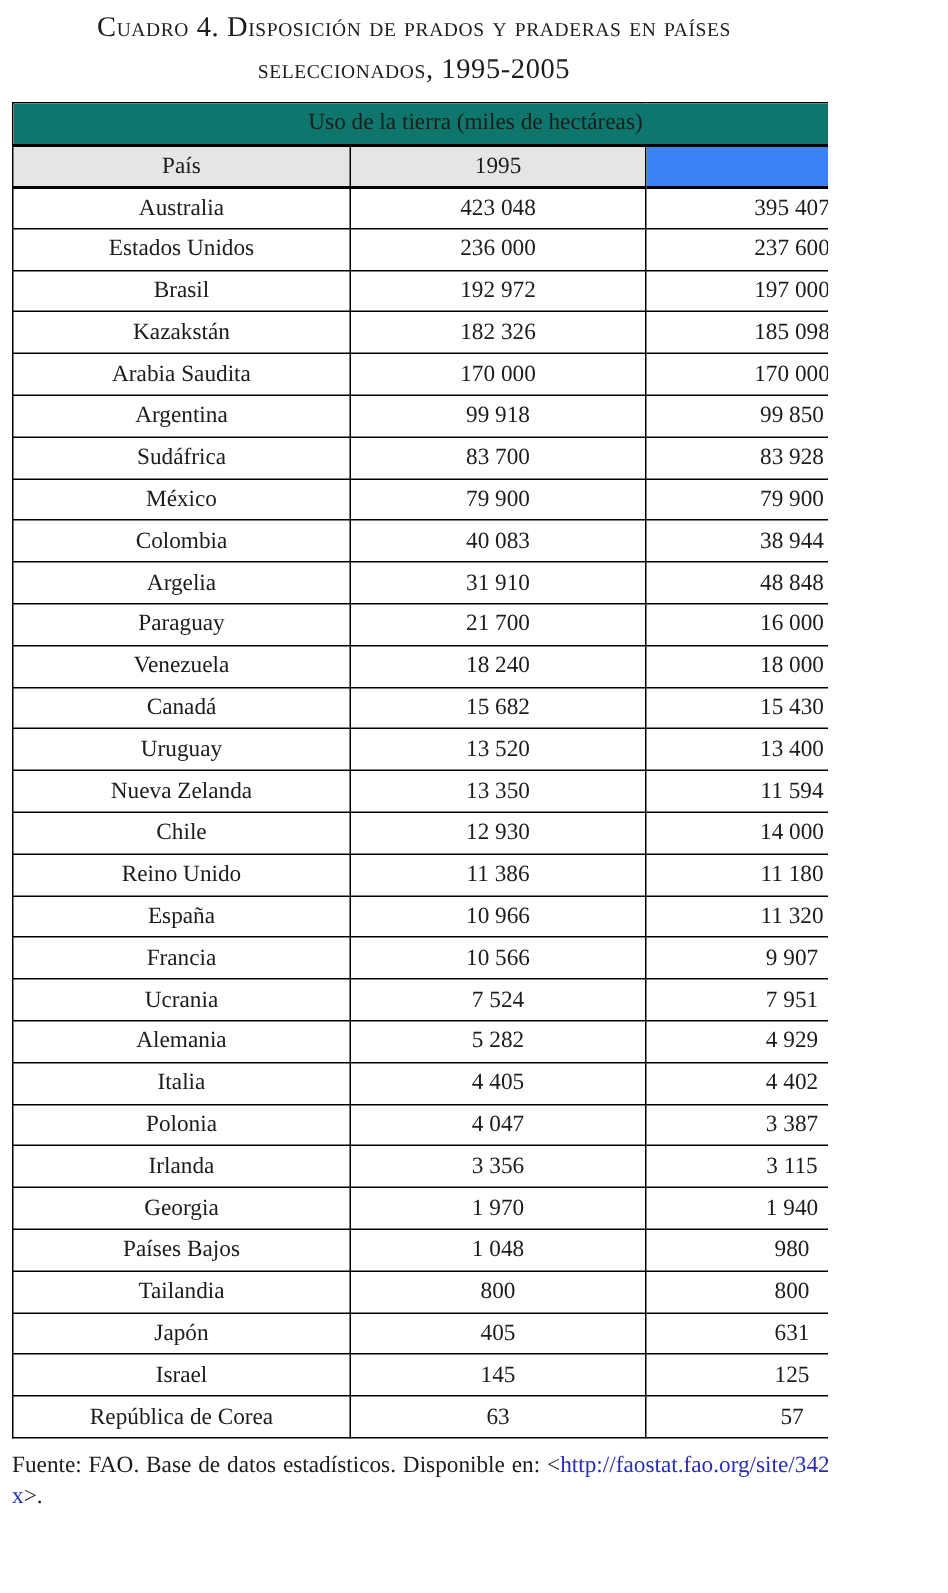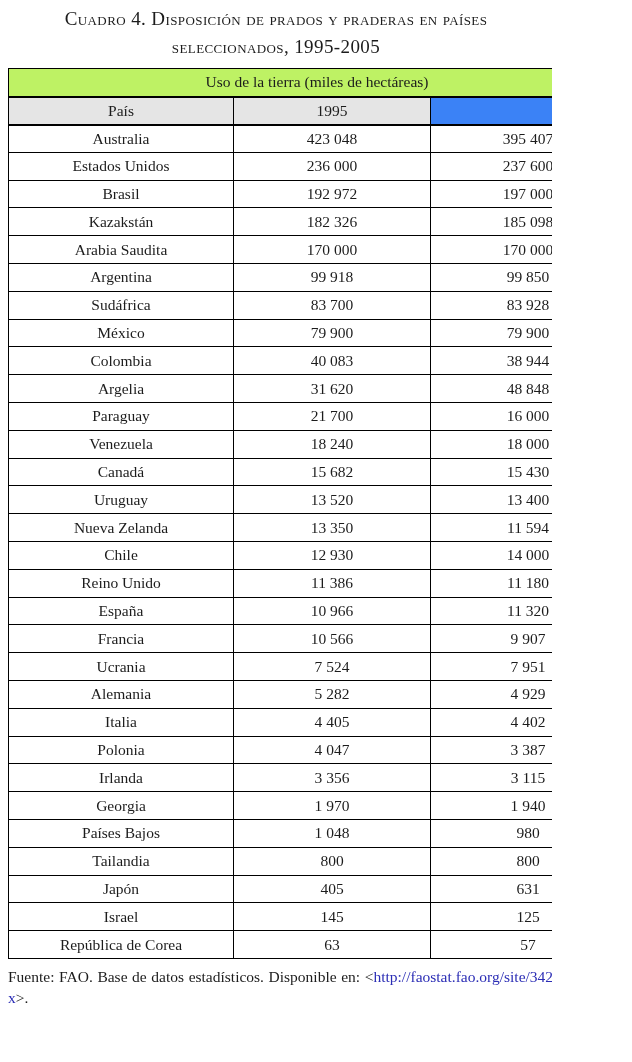--- a/index.html
+++ b/index.html
@@ -85,21 +85,21 @@
   </div>
 
   <table class="datatable">
     <colgroup>
       <col class="c1">
         <col class="c2">
         <col class="c3">
     </colgroup>
     <thead>
       <tr>
-        <th colspan="3" style="background: #bef264;">Uso de la tierra (miles de hectáreas)</th>
+        <th colspan="3" style="background: #0f766e;">Uso de la tierra (miles de hectáreas)</th>
       </tr>
       <tr>
         <th style="background: rgb(229, 229, 229);">País</th>
         <th style="background: rgb(229, 229, 229);">1995</th>
         <th style="background: #3b82f6; text-align: right;">2005</th>
       </tr>
     </thead>
     <tbody id="table-body">
         <tr>
           <td class="country">Australia</td>
@@ -141,21 +141,21 @@
           <td class="num">79 900</td>
           <td class="num">79 900</td>
         </tr>
         <tr>
           <td class="country">Colombia</td>
           <td class="num">40 083</td>
           <td class="num">38 944</td>
         </tr>
         <tr>
           <td class="country">Argelia</td>
-          <td class="num">31 620</td>
+          <td class="num">31 910</td>
           <td class="num">48 848</td>
         </tr>
         <tr>
           <td class="country">Paraguay</td>
           <td class="num">21 700</td>
           <td class="num">16 000</td>
         </tr>
         <tr>
           <td class="country">Venezuela</td>
           <td class="num">18 240</td>

